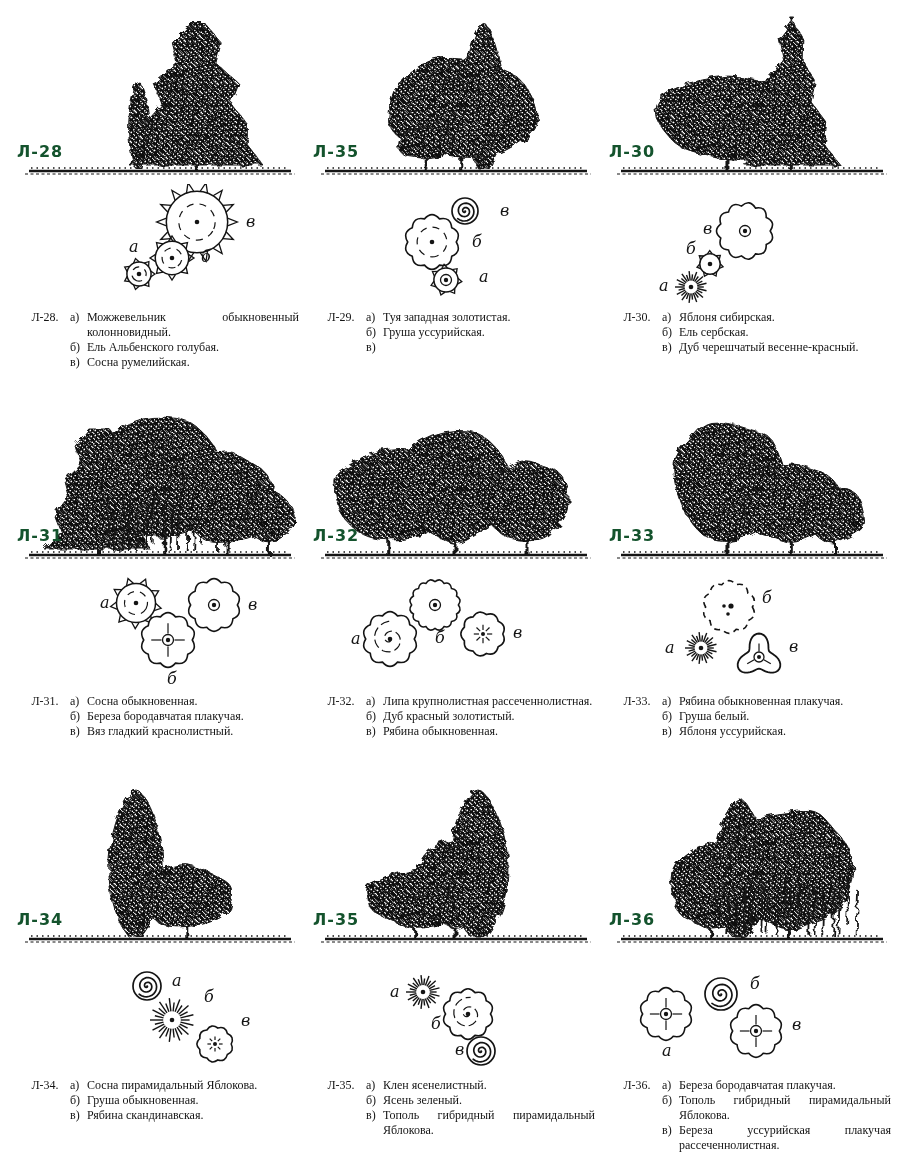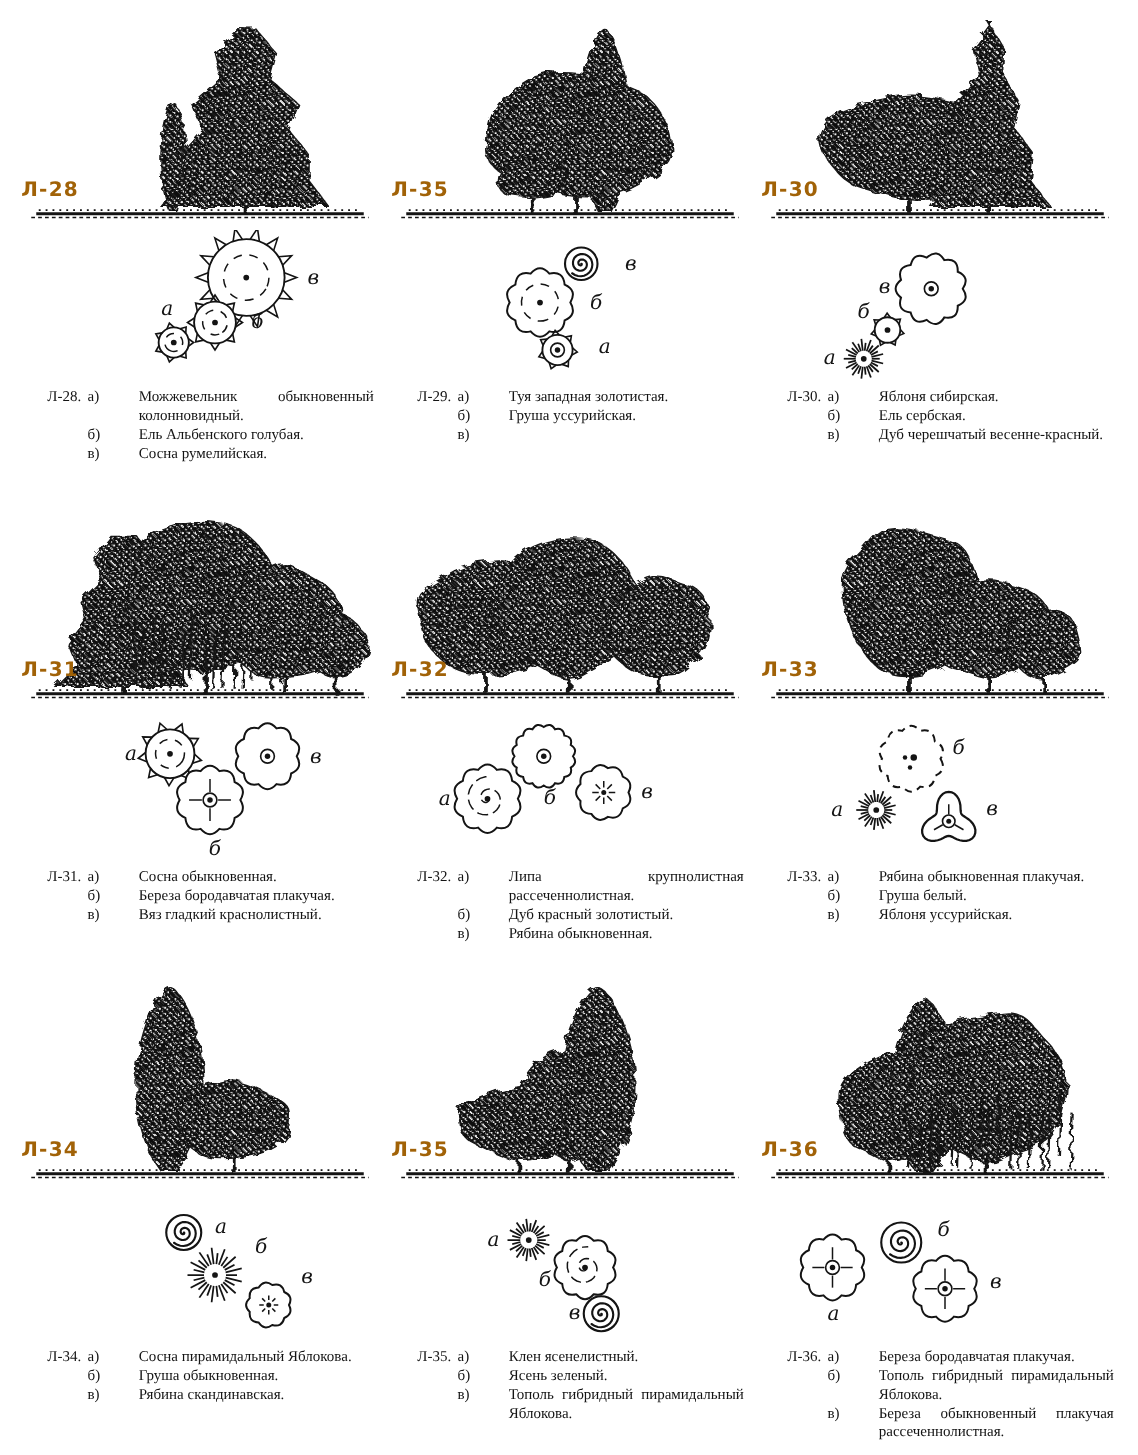--- a/index.html
+++ b/index.html
@@ -1,27 +1,27 @@
 <!DOCTYPE html>
 <html><head>
 <meta charset="utf-8">
 <style>
   html,body{margin:0;padding:0;background:#ffffff;}
   body{width:910px;height:1164px;overflow:hidden;font-family:"Liberation Serif",serif;color:#141414;}
   .sheet{width:880px;margin:0 auto;padding-top:6px;display:grid;grid-template-columns:repeat(3,288px);column-gap:8px;grid-template-rows:repeat(3,384px);}
   .panel{position:relative;}
   .figure{position:relative;width:288px;height:180px;}
-  .fig-label{position:absolute;left:2px;top:136px;font-family:"DejaVu Sans",sans-serif;font-weight:700;font-size:16px;letter-spacing:1px;color:#a16207;text-align:center;}
+  .fig-label{position:absolute;left:2px;top:136px;font-family:"DejaVu Sans",sans-serif;font-weight:700;font-size:16px;letter-spacing:1px;color:#14532d;text-align:center;}
   .fig-svg{display:block;}
   .plan-svg{display:block;margin-top:-2px;}
   .caption{margin-top:2px;padding-left:10px;padding-right:4px;font-size:12px;line-height:15px;}
   .cap-row{display:flex;}
-  .cap-prefix{width:40px;flex:0 0 40px;text-align:right;padding-right:5px;white-space:nowrap;}
+  .cap-prefix{width:40px;flex:0 0 40px;text-align:center;padding-right:5px;white-space:nowrap;}
   .cap-letter{width:17px;flex:0 0 17px;}
-  .cap-text{flex:1;text-align:justify;margin-left:24px;}
+  .cap-text{flex:1;text-align:justify;}
 </style>
 </head>
 <body>
 
 <svg width="0" height="0" style="position:absolute">
   <defs>
     <pattern id="engr" width="5" height="5" patternUnits="userSpaceOnUse">
       <rect width="5" height="5" fill="#101010"></rect>
       <circle cx="1.3" cy="1.4" r="0.85" fill="#ffffff"></circle>
       <circle cx="3.8" cy="3.6" r="0.75" fill="#ffffff"></circle>
@@ -728,17 +728,17 @@
         <span class="cap-text">Береза бородавчатая плакучая.</span>
       </div>
       <div class="cap-row">
         <span class="cap-prefix"></span>
         <span class="cap-letter">б)</span>
         <span class="cap-text">Тополь гибридный пирамидальный Яблокова.</span>
       </div>
       <div class="cap-row">
         <span class="cap-prefix"></span>
         <span class="cap-letter">в)</span>
-        <span class="cap-text">Береза обыкновенный плакучая рассеченнолистная.</span>
+        <span class="cap-text">Береза уссурийская плакучая рассеченнолистная.</span>
       </div>
     </div>
   </section>
 </main>
 
 </body></html>

